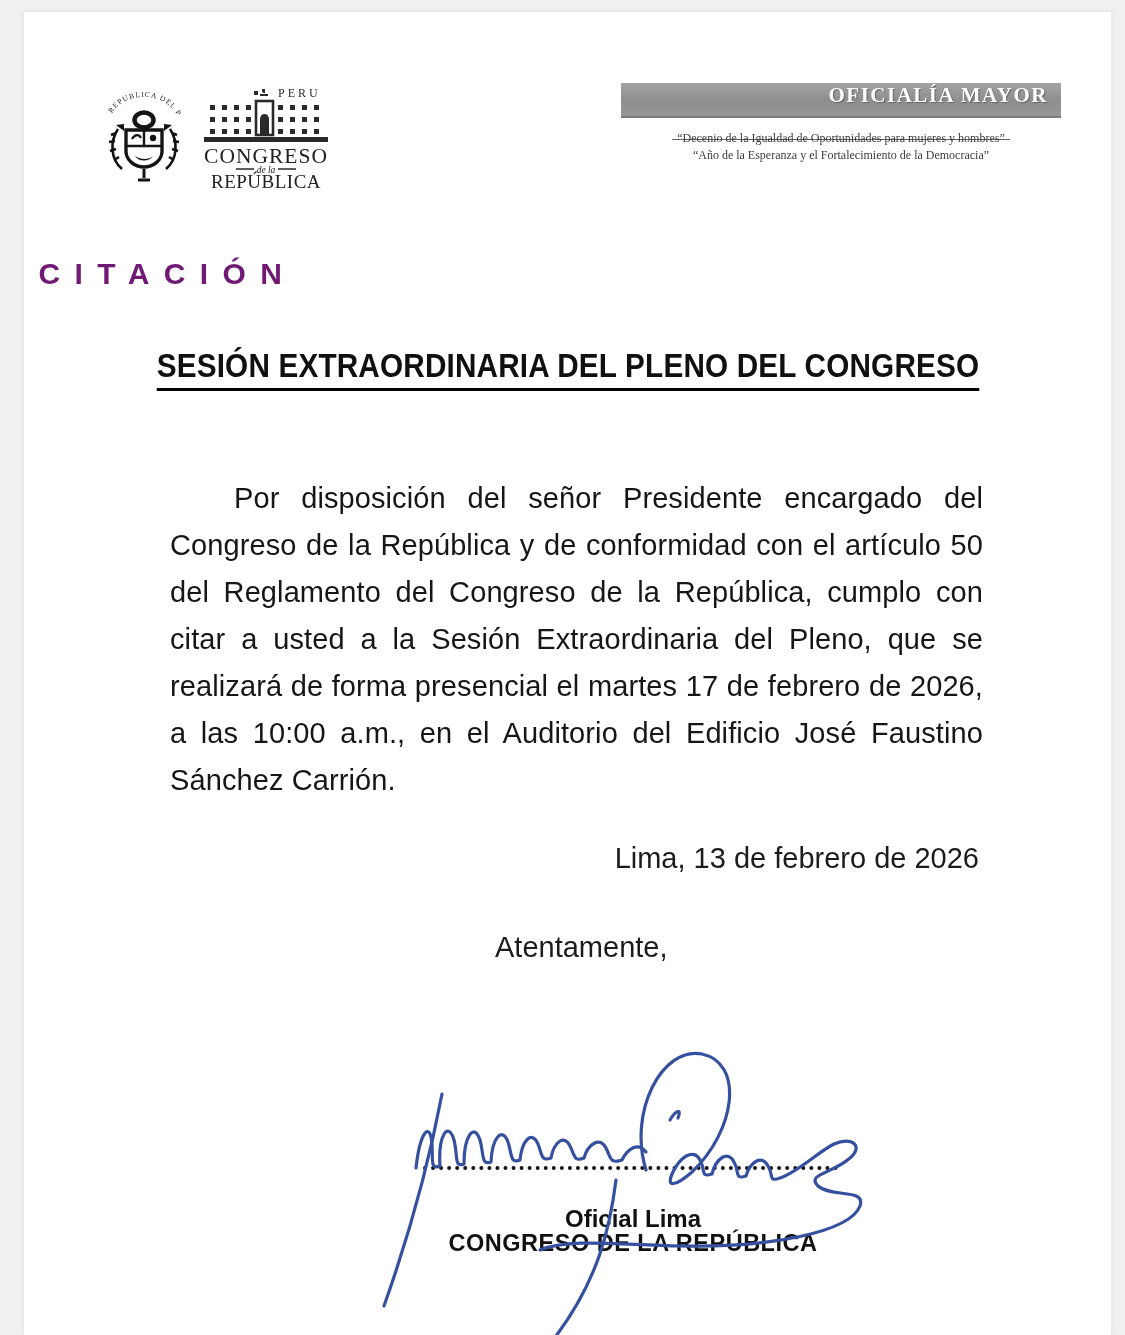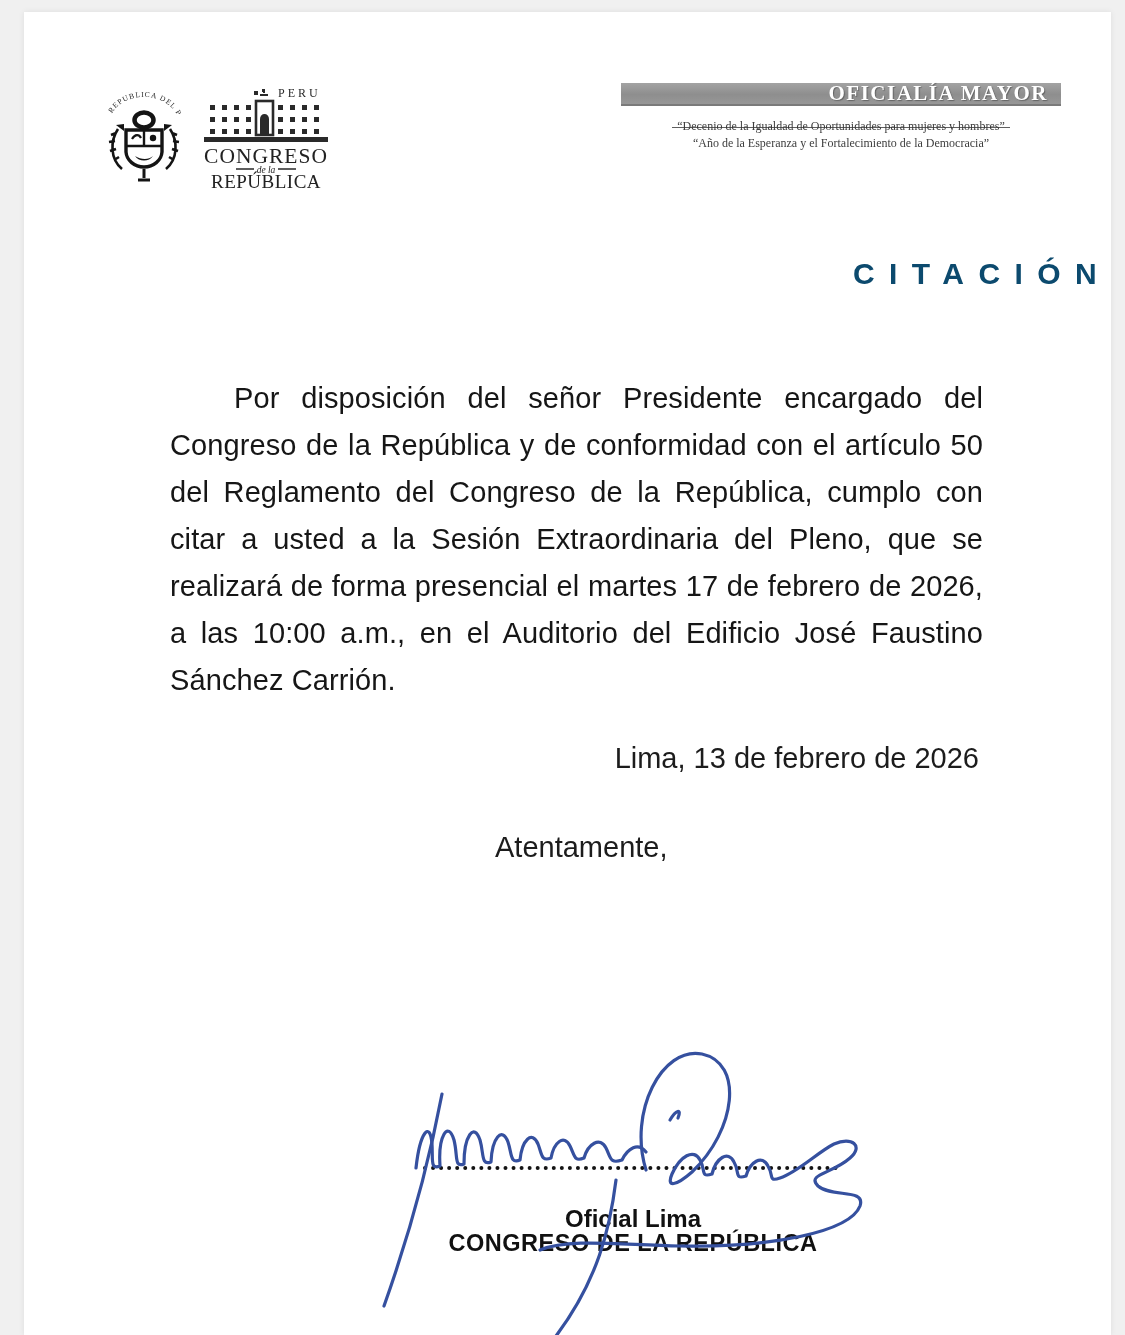--- a/index.html
+++ b/index.html
@@ -23,25 +23,25 @@
   .header {
     display: flex;
     justify-content: space-between;
     align-items: flex-start;
     padding: 0 50px 0 72px;
     margin-top: 71px;
   }
   .logo-group { display: flex; gap: 10px; align-items: flex-start; }
   .right-col { width: 440px; }
   .banner {
-    height: 23px;
+    height: 35px;
     background: linear-gradient(180deg, #a3a3a3 0%, #8e8e8e 55%, #979797 100%);
     border-bottom: 2px solid #7a7a7a;
     display: flex;
-    align-items: center;
+    align-items: flex-start;
     justify-content: flex-end;
     padding-right: 13px;
   }
   .banner-label {
     font-family: "Liberation Serif", serif;
     font-weight: bold;
     font-size: 21px;
     letter-spacing: 1.5px;
     color: #ffffff;
     text-shadow: 1px 1px 1px rgba(60,60,60,0.55);
@@ -58,26 +58,26 @@
   .strike::after {
     content: "";
     position: absolute;
     left: -1.5%; right: -1.5%; top: 52%;
     border-top: 1.8px solid rgba(55,55,55,0.8);
   }
 
   
   .doc-title {
     margin-top: 66px;
-    text-align: right;
+    text-align: left;
     font-size: 30px;
     font-weight: bold;
     letter-spacing: 0.48em;
     padding-left: 0.48em; 
-    color: #0c4a6e;
+    color: #701a75;
   }
   .doc-subtitle-wrap { margin-top: 56px; text-align: center; }
   .doc-subtitle {
     display: inline-block;
     font-size: 33px;
     font-weight: bold;
     letter-spacing: 0.2px;
     border-bottom: 3.5px solid #000;
     padding-bottom: 3px;
     transform: scaleX(0.9);
@@ -229,20 +229,23 @@
       </div>
       <div class="mottos">
         <span class="strike">“Decenio de la Igualdad de Oportunidades para mujeres y hombres”</span><br>
         <span>“Año de la Esperanza y el Fortalecimiento de la Democracia”</span>
       </div>
     </div>
   </div>
 
   <div class="doc-title">CITACIÓN</div>
 
+  <div class="doc-subtitle-wrap">
+    <span class="doc-subtitle">SESIÓN EXTRAORDINARIA DEL PLENO DEL CONGRESO</span>
+  </div>
 
 
   <div class="body-par">Por disposición del señor Presidente encargado del Congreso de la República y de conformidad con el artículo 50 del Reglamento del Congreso de la República, cumplo con citar a usted a la Sesión Extraordinaria del Pleno, que se realizará de forma presencial el martes 17 de febrero de 2026, a las 10:00 a.m., en el Auditorio del Edificio José Faustino Sánchez Carrión.</div>
 
   <div class="dateline">Lima, 13 de febrero de 2026</div>
 
   <div class="closing">Atentamente,</div>
 
   <div class="sig-area">
     <div class="sig-dotted"></div>

